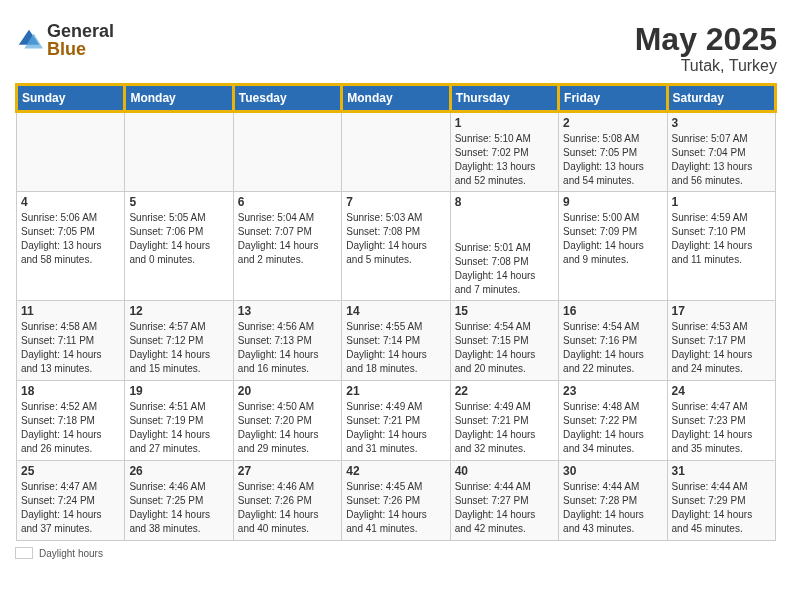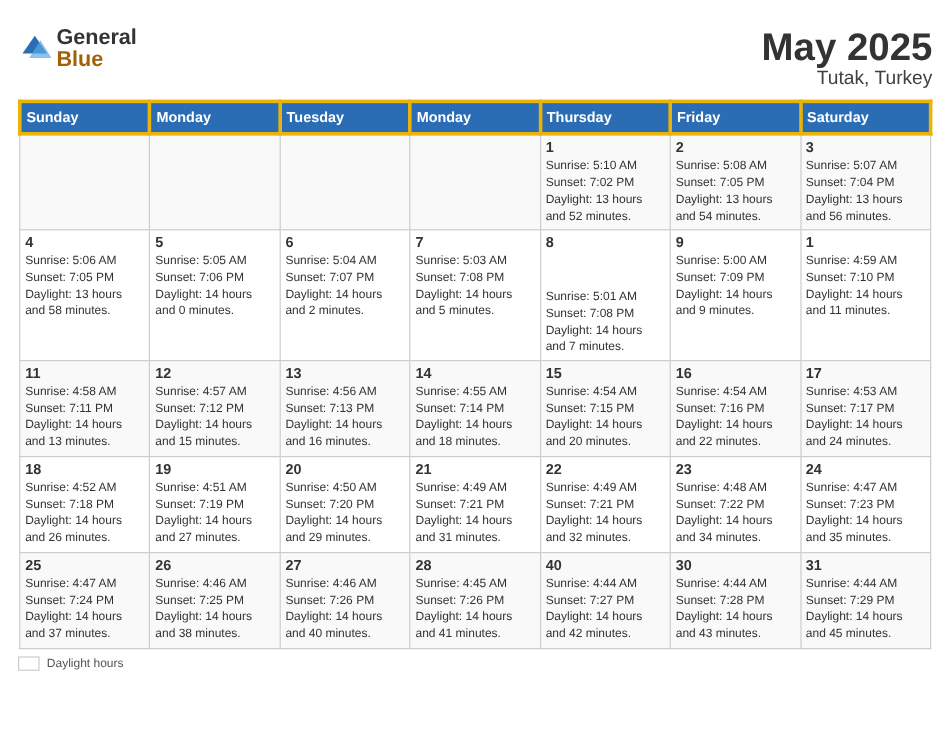--- a/index.html
+++ b/index.html
@@ -310,21 +310,21 @@
 Sunset: 7:25 PM
 Daylight: 14 hours and 38 minutes.</div>
           </td>
           <td>
             <div class="day-number">27</div>
             <div class="day-info" style="white-space: pre-line;">Sunrise: 4:46 AM
 Sunset: 7:26 PM
 Daylight: 14 hours and 40 minutes.</div>
           </td>
           <td>
-            <div class="day-number">28</div>
+            <div class="day-number">42</div>
             <div class="day-info" style="white-space: pre-line;">Sunrise: 4:45 AM
 Sunset: 7:26 PM
 Daylight: 14 hours and 41 minutes.</div>
           </td>
           <td>
             <div class="day-number">40</div>
             <div class="day-info" style="white-space: pre-line;">Sunrise: 4:44 AM
 Sunset: 7:27 PM
 Daylight: 14 hours and 42 minutes.</div>
           </td>

